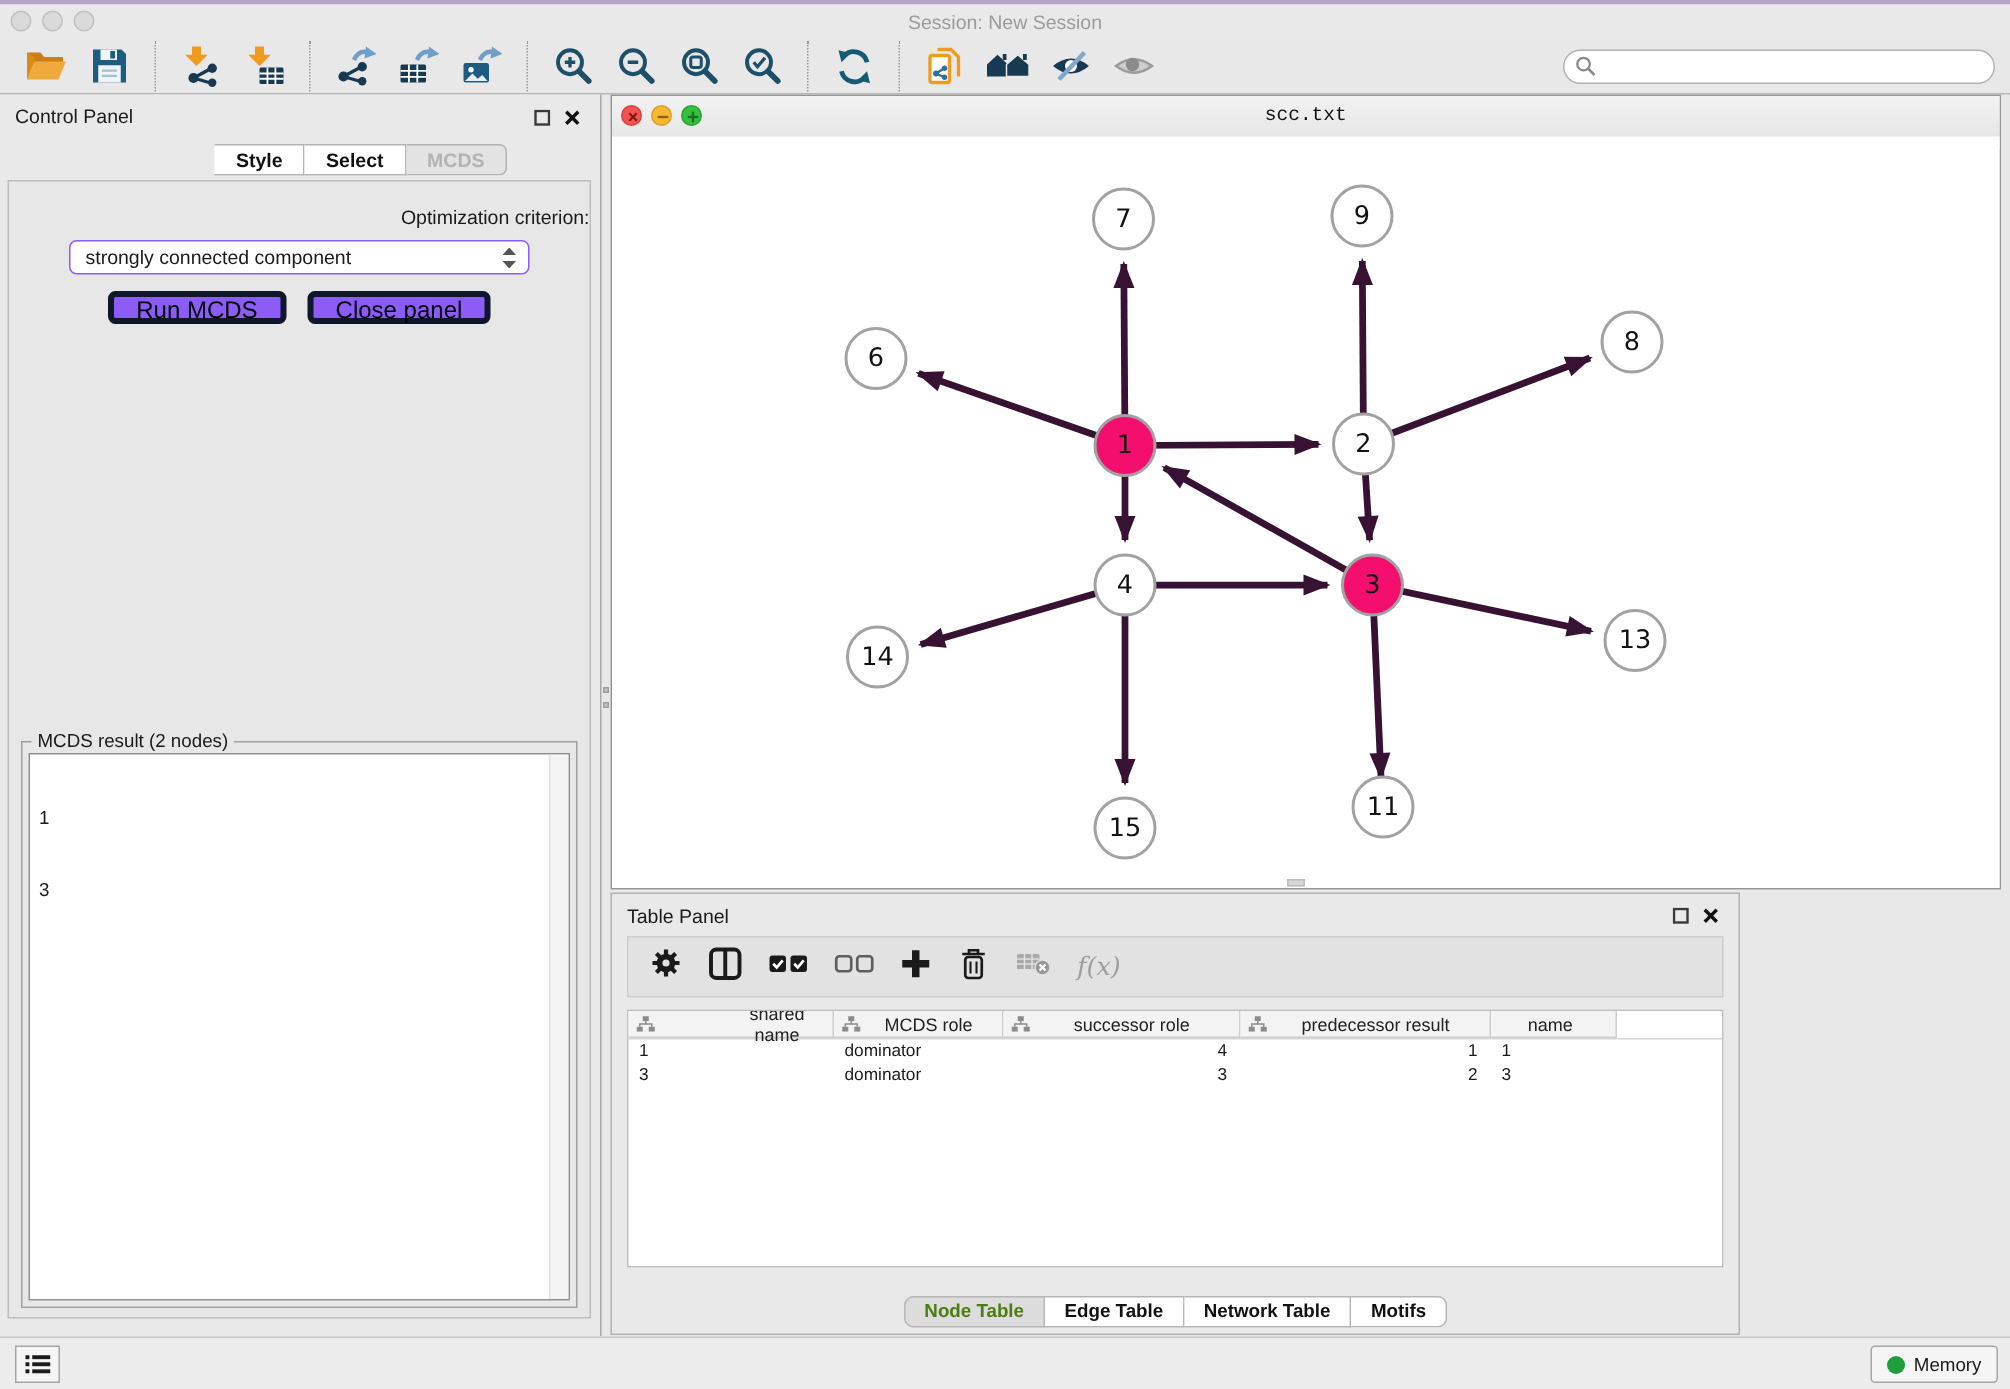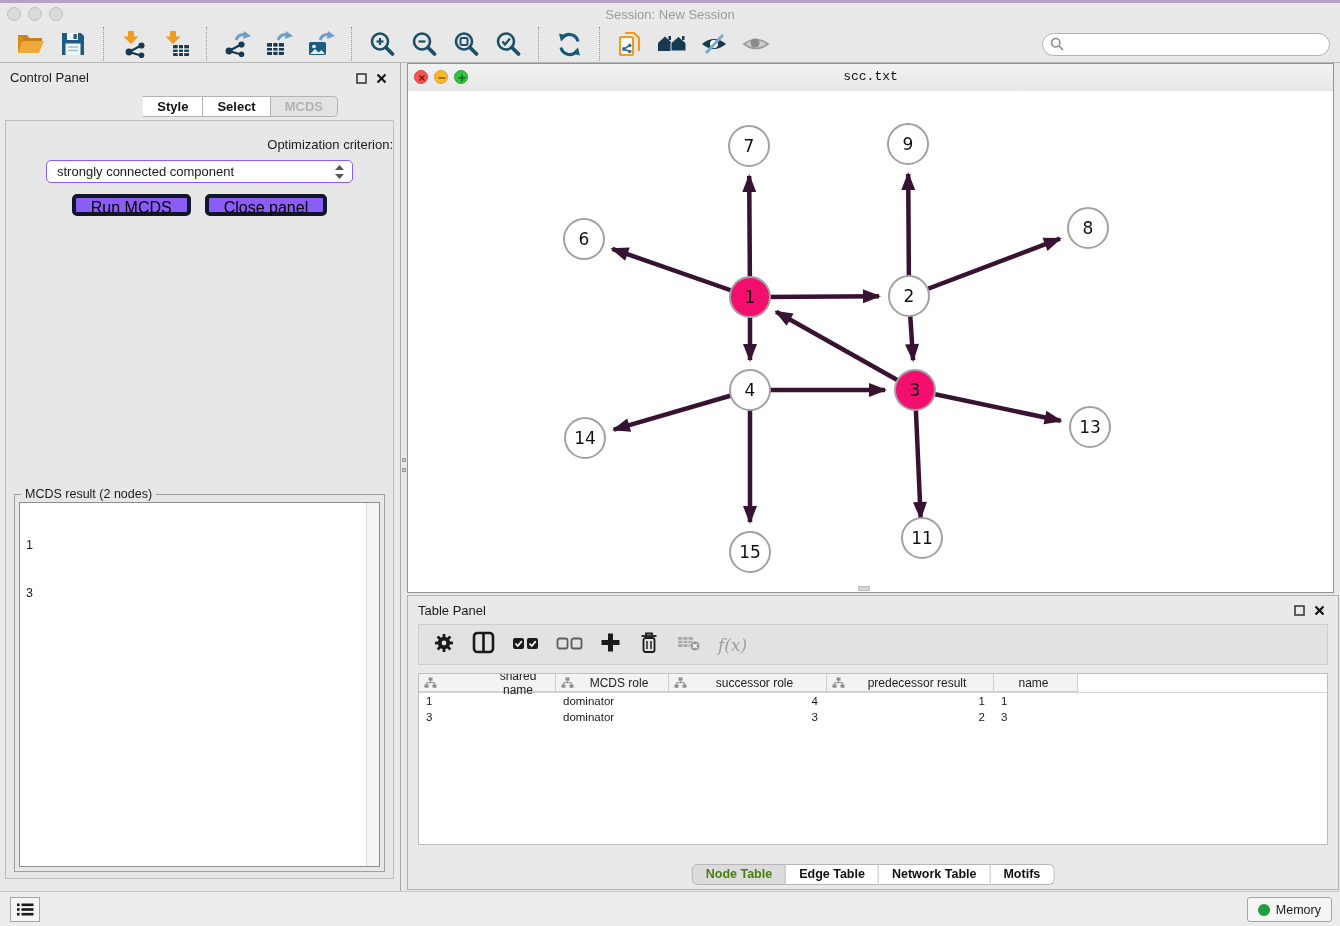--- a/index.html
+++ b/index.html
@@ -67,21 +67,21 @@
   .gnode { position:absolute; width:42px; height:42px; border-radius:50%; background:#fff;
            border:2px solid #a2a2a2; display:flex; align-items:center; justify-content:center;
            font-size:17px; color:#111; font-family:"DejaVu Sans",sans-serif; }
   .gnode.selected { background:#f40f6f; }
   .canvas-grip { position:absolute; left:450px; bottom:1px; width:12px; height:5px; background:#d6d6d6; border:1px solid #bcbcbc; }
   .vsplit-dots { position:absolute; left:401px; top:458px; width:5px; height:22px; display:flex;
                  flex-direction:column; gap:6px; align-items:center; }
   .vsplit-dots i { width:4px; height:4px; background:#c2c2c2; border:1px solid #9e9e9e; }
 
   
-  .table-panel { position:absolute; left:407px; top:595px; width:932px; height:295px; background:#e9e9e9;
+  .table-panel { position:absolute; left:407px; top:595px; width:753px; height:295px; background:#e9e9e9;
                  border:1px solid #b2b2b2;padding-left:12px; }
   .tp-toolbar { position:absolute; left:10px; right:10px; top:28px; height:41px; background:#e2e2e2;
                 border:1px solid #cdcdcd; display:flex; align-items:center; padding-left:14px; gap:17px; }
   .fx-label { font-family:"DejaVu Serif", serif; font-style:italic; font-size:17px; color:#9d9d9d; }
   .tp-table { position:absolute; left:10px; right:10px; top:77px; height:172px; background:#fff;
               border:1px solid #bfbfbf; overflow:hidden; }
   .t-header { display:flex; height:19px; background:#fff; border-bottom:1px solid #d6d6d6; }
   .t-hcell { background:#f3f3f3; border-right:1px solid #cfcfcf; border-bottom:1px solid #cfcfcf;
              display:flex; align-items:center; font-size:12px; color:#222; }
   .t-hcell svg { margin-left:5px; flex:none; }

